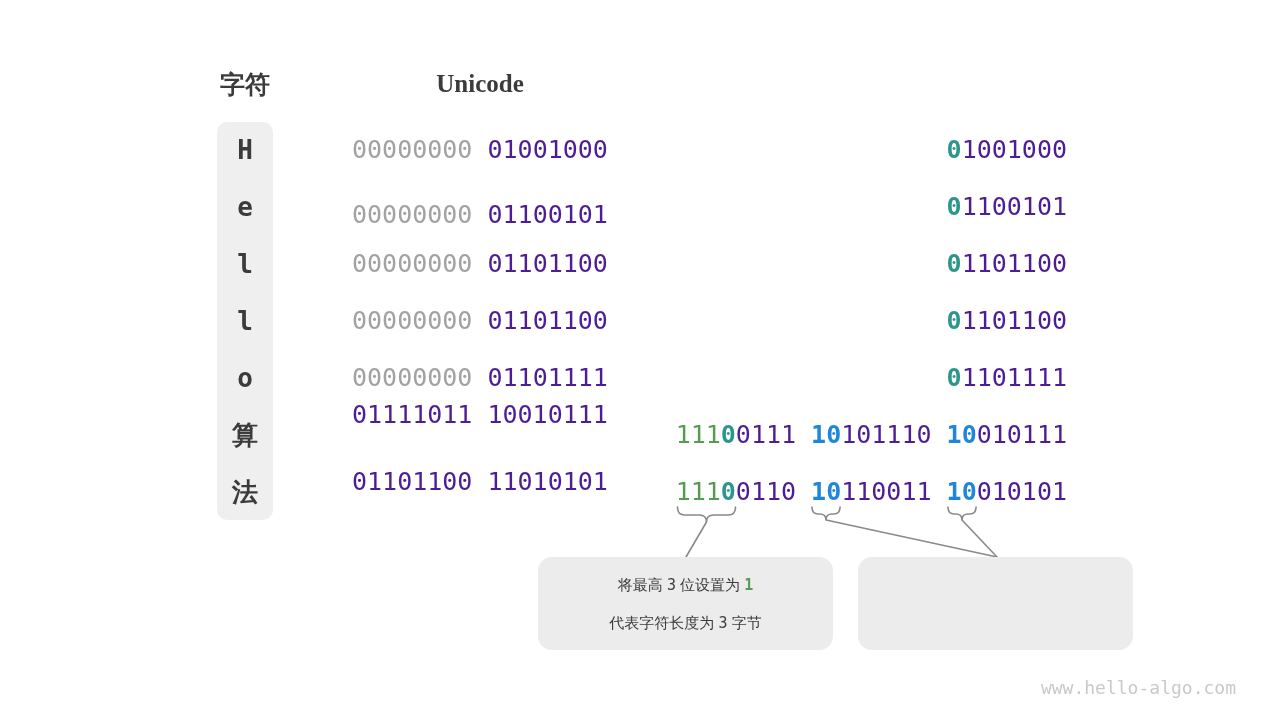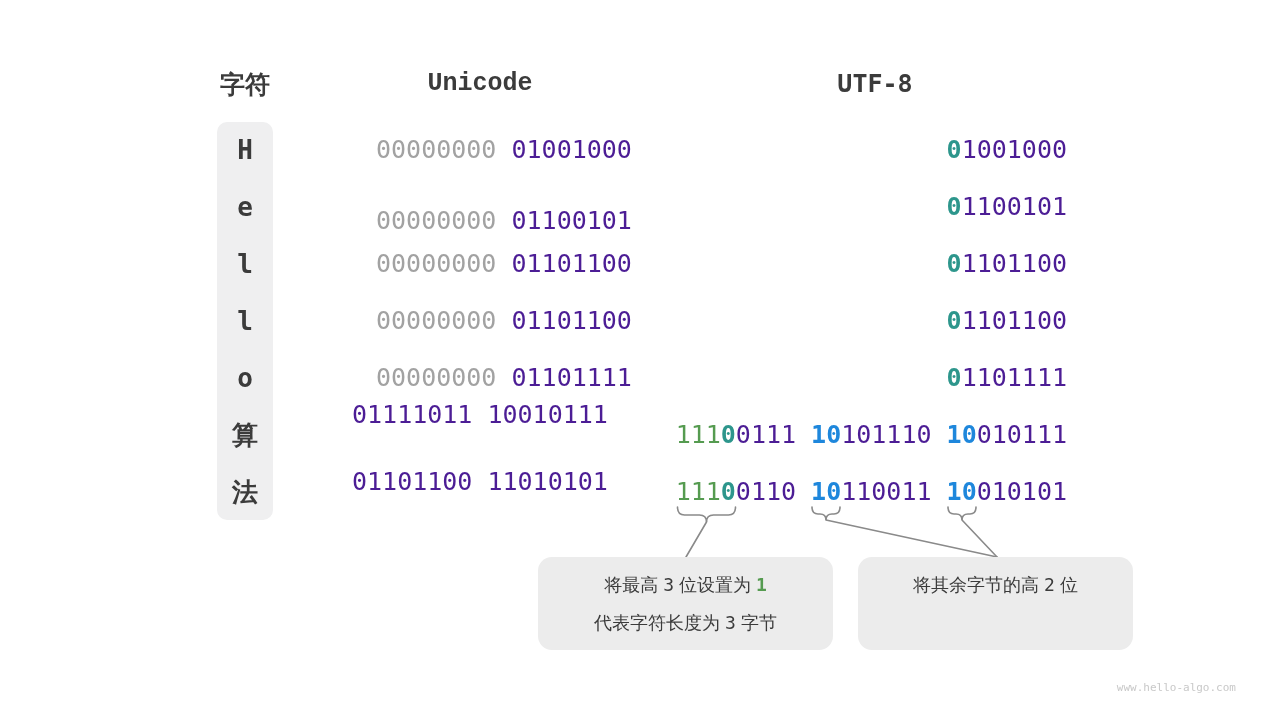--- a/index.html
+++ b/index.html
@@ -5,82 +5,81 @@
   html,body { margin:0; padding:0; background:#ffffff; }
   #canvas {
     position:relative; width:1280px; height:720px; background:#ffffff;
     overflow:hidden; font-family:"Liberation Sans", sans-serif; color:#3b3b3b;
   }
   .hdr {
     position:absolute; top:68px; height:32px; line-height:32px;
     font-weight:bold; font-size:25px; text-align:center; color:#3b3b3b;
   }
   #hdr-char   { left:195px; width:100px; font-family:"Liberation Sans", sans-serif; }
-  #hdr-unicode{ left:380px; width:200px; font-family:Liberation Mono, monospace;text-align:center; }
+  #hdr-unicode{ left:380px; width:200px; font-family:Liberation Serif, serif;text-align:center; }
   #hdr-utf8   { left:775px; width:200px; font-family:"DejaVu Sans Mono", monospace; }
 
   .char-col-bg {
     position:absolute; left:217px; top:122px; width:56px; height:398px;
     background:#efeff0; border-radius:10px;
   }
   .char-cell {
     position:absolute; left:217px; width:56px; height:30px; line-height:30px;
     text-align:center; font-weight:bold; font-size:26px; color:#3b3b3b;
     font-family:"DejaVu Sans Mono","Liberation Sans", sans-serif;
   }
   .bin {
     position:absolute; height:30px; line-height:30px; white-space:pre;
     font-family:"DejaVu Sans Mono", monospace; font-size:25px; color:#3b3b3b;
   }
   .unicode-cell { left:352px; }
   .utf8-cell    { right:213px; text-align:right; }
 
   .s-dark  { color:#4c1d95; }
-  .s-muted { color:var(--muted,#a2a2a2);margin-left:24px; }
+  .s-muted { color:var(--muted,#a2a2a2); }
   .s-green { color:var(--green,#559b50); font-weight:normal; }
   .s-teal  { color:var(--teal,#2d968c); font-weight:bold; }
   .s-blue  { color:var(--blue,#1e87dc); font-weight:bold; }
 
   #annot-svg { position:absolute; left:0; top:0; pointer-events:none; }
   #annot-svg path, #annot-svg line { stroke:#8a8a8a; stroke-width:1.6; fill:none; stroke-linecap:round; }
 
   .callout {
     position:absolute; top:557px; height:93px; background:#ececec;
     border-radius:14px; box-sizing:border-box; padding-top:9px;
-    font-size:18px; text-align:center; color:#3b3b3b;
+    font-size:15px; text-align:center; color:#3b3b3b;
   }
   #callout-0 { left:538px; width:295px; }
   #callout-1 { left:858px; width:275px; }
   .callout .line { line-height:37px; white-space:pre; }
   .callout .s-num   { font-family:"DejaVu Sans Mono", monospace; color:#3b3b3b; }
   .callout .s-plain { color:#3b3b3b; }
   .callout .s-green, .callout .s-blue { font-family:"DejaVu Sans Mono", monospace; font-weight:bold; }
 
   .watermark {
     position:absolute; top:679px; right:44px; height:18px; line-height:18px;
-    font-family:"DejaVu Sans Mono", monospace; font-size:11px; color:#c9c9c9;
+    font-family:"DejaVu Sans Mono", monospace; font-size:18px; color:#c9c9c9;
   }
 </style>
 </head>
 <body>
 
 <div id="canvas">
 
   <div class="hdr" id="hdr-char">字符</div>
   <div class="hdr" id="hdr-unicode">Unicode</div>
-  <div class="hdr" id="hdr-utf8">UTF-8</div>
 
   <div class="char-col-bg"></div>
 
   <div id="rows">
       <div class="char-cell" style="top: 135px;">H</div>
       <div class="bin unicode-cell" style="top: 135px;"><span class="s-muted">00000000</span><span class="s-dark"> 01001000</span></div>
       <div class="bin utf8-cell" style="top: 135px;"><span class="s-teal">0</span><span class="s-dark">1001000</span></div>
       <div class="char-cell" style="top: 192px;">e</div>
-      <div class="bin unicode-cell" style="top: 206px;"><span class="s-muted">00000000</span><span class="s-dark"> 01100101</span></div>
+      <div class="bin unicode-cell" style="top: 200px;"><span class="s-muted">00000000</span><span class="s-dark"> 01100101</span></div>
       <div class="bin utf8-cell" style="top: 192px;"><span class="s-teal">0</span><span class="s-dark">1100101</span></div>
       <div class="char-cell" style="top: 249px;">l</div>
       <div class="bin unicode-cell" style="top: 249px;"><span class="s-muted">00000000</span><span class="s-dark"> 01101100</span></div>
       <div class="bin utf8-cell" style="top: 249px;"><span class="s-teal">0</span><span class="s-dark">1101100</span></div>
       <div class="char-cell" style="top: 306px;">l</div>
       <div class="bin unicode-cell" style="top: 306px;"><span class="s-muted">00000000</span><span class="s-dark"> 01101100</span></div>
       <div class="bin utf8-cell" style="top: 306px;"><span class="s-teal">0</span><span class="s-dark">1101100</span></div>
       <div class="char-cell" style="top: 363px;">o</div>
       <div class="bin unicode-cell" style="top: 363px;"><span class="s-muted">00000000</span><span class="s-dark"> 01101111</span></div>
       <div class="bin utf8-cell" style="top: 363px;"><span class="s-teal">0</span><span class="s-dark">1101111</span></div>
@@ -99,17 +98,16 @@
     <line x1="706.5" y1="522" x2="686" y2="557"></line>
     <line x1="826" y1="520" x2="997" y2="557"></line>
     <line x1="962" y1="520" x2="997" y2="557"></line>
   </svg>
 
   <div class="callout" id="callout-0">
       <div class="line"><span class="s-plain">将最高 </span><span class="s-num">3</span><span class="s-plain"> 位设置为 </span><span class="s-green">1</span></div>
       <div class="line"><span class="s-plain">代表字符长度为 </span><span class="s-num">3</span><span class="s-plain"> 字节</span></div>
     </div>
   <div class="callout" id="callout-1">
-      <div class="line"><span class="s-plain">将其余字节的高 </span><span class="s-num">2</span><span class="s-plain"> 位</span></div>
     </div>
 
   <div class="watermark">www.hello-algo.com</div>
 </div>
 
 </body></html>

